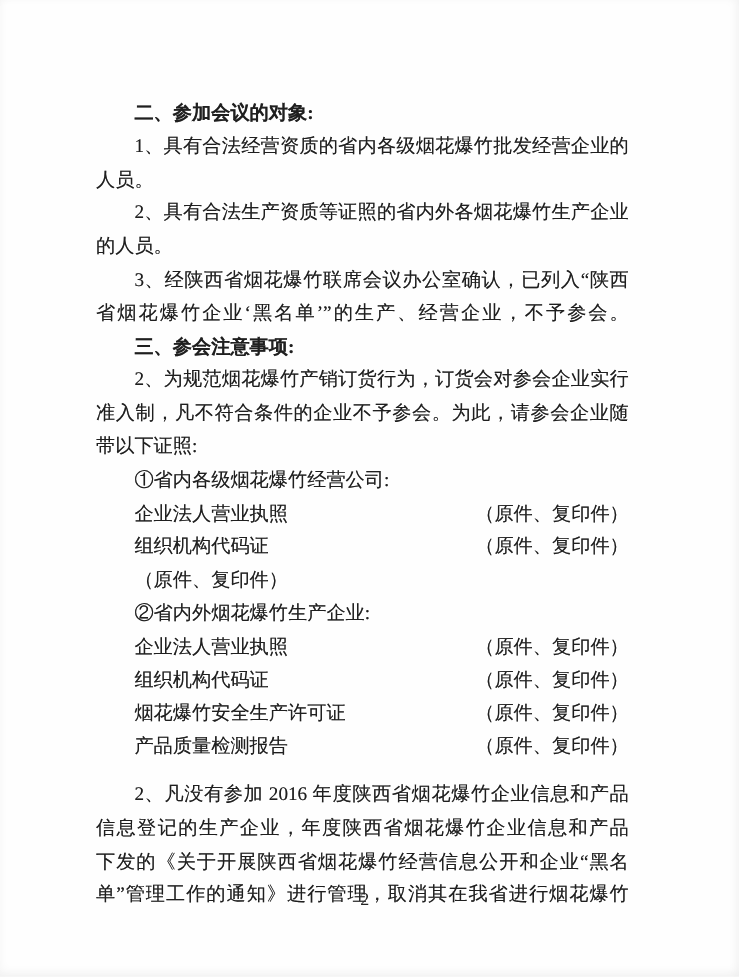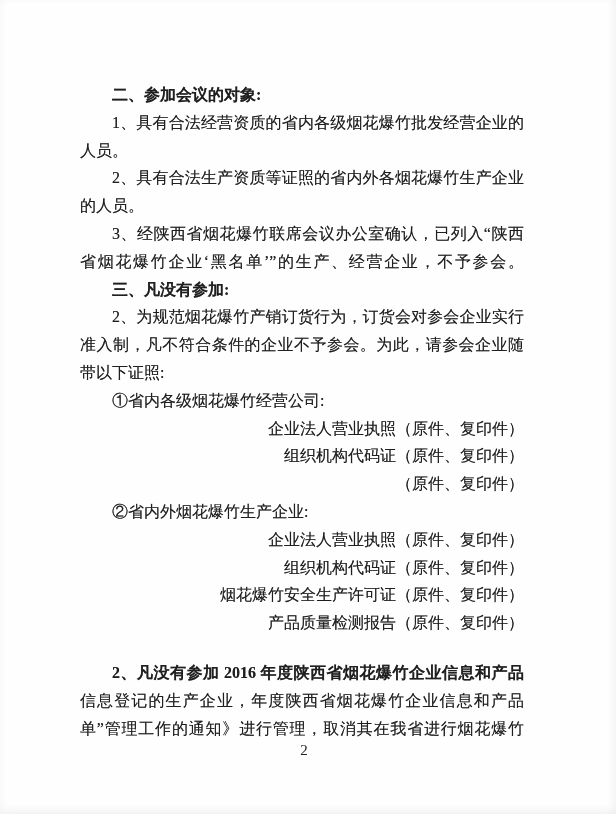--- a/index.html
+++ b/index.html
@@ -32,24 +32,24 @@
   }
   .jf {
     white-space: normal;
     text-align: justify;
     text-align-last: justify;
   }
   .ind { text-indent: 2em; }
   .h   { font-weight: bold; }
   .cert {
     display: flex;
-    justify-content: flex-end;
+    justify-content: space-between;
     padding-left: 2em;
   }
-  .gap { margin-top: 22px; font-weight: bold; }
+  .gap { margin-top: 12px; }
   .pagenum {
     position: absolute;
     left: 0;
     right: 8px;
     top: 742px;
     text-align: center;
     font-size: 15px;
     color: #222;
   }
 </style>
@@ -63,21 +63,21 @@
 
     <div class="ln jf ind">1、具有合法经营资质的省内各级烟花爆竹批发经营企业的</div>
     <div class="ln">人员。</div>
 
     <div class="ln jf ind">2、具有合法生产资质等证照的省内外各烟花爆竹生产企业</div>
     <div class="ln">的人员。</div>
 
     <div class="ln jf ind">3、经陕西省烟花爆竹联席会议办公室确认，已列入“陕西</div>
     <div class="ln jf">省烟花爆竹企业‘黑名单’”的生产、经营企业，不予参会。</div>
 
-    <div class="ln h ind">三、凡没有参加:</div>
+    <div class="ln h ind">三、参会注意事项:</div>
 
     <div class="ln jf ind">2、为规范烟花爆竹产销订货行为，订货会对参会企业实行</div>
     <div class="ln jf">准入制，凡不符合条件的企业不予参会。为此，请参会企业随</div>
     <div class="ln">带以下证照:</div>
 
     <div class="ln ind">①省内各级烟花爆竹经营公司:</div>
 
     <div class="ln cert">
       <span>企业法人营业执照</span>
       <span>（原件、复印件）</span>
@@ -104,18 +104,19 @@
       <span>烟花爆竹安全生产许可证</span>
       <span>（原件、复印件）</span>
     </div>
     <div class="ln cert">
       <span>产品质量检测报告</span>
       <span>（原件、复印件）</span>
     </div>
 
     <div class="ln jf ind gap">2、凡没有参加 2016 年度陕西省烟花爆竹企业信息和产品</div>
     <div class="ln jf">信息登记的生产企业，年度陕西省烟花爆竹企业信息和产品</div>
+    <div class="ln jf">下发的《关于开展陕西省烟花爆竹经营信息公开和企业“黑名</div>
     <div class="ln jf">单”管理工作的通知》进行管理，取消其在我省进行烟花爆竹</div>
 
   </div>
 
   <div class="pagenum">2</div>
 </div>
 
 </body></html>

